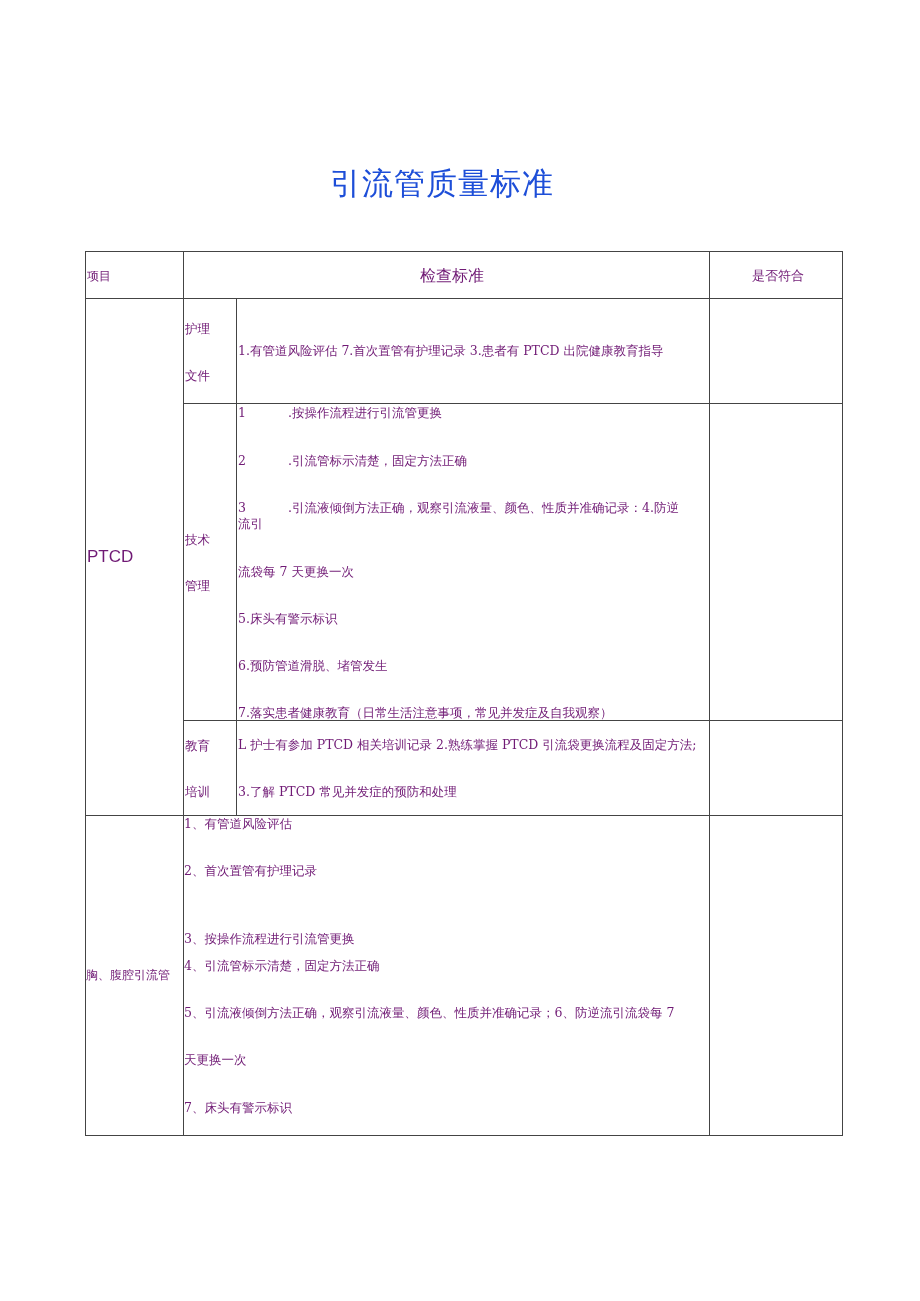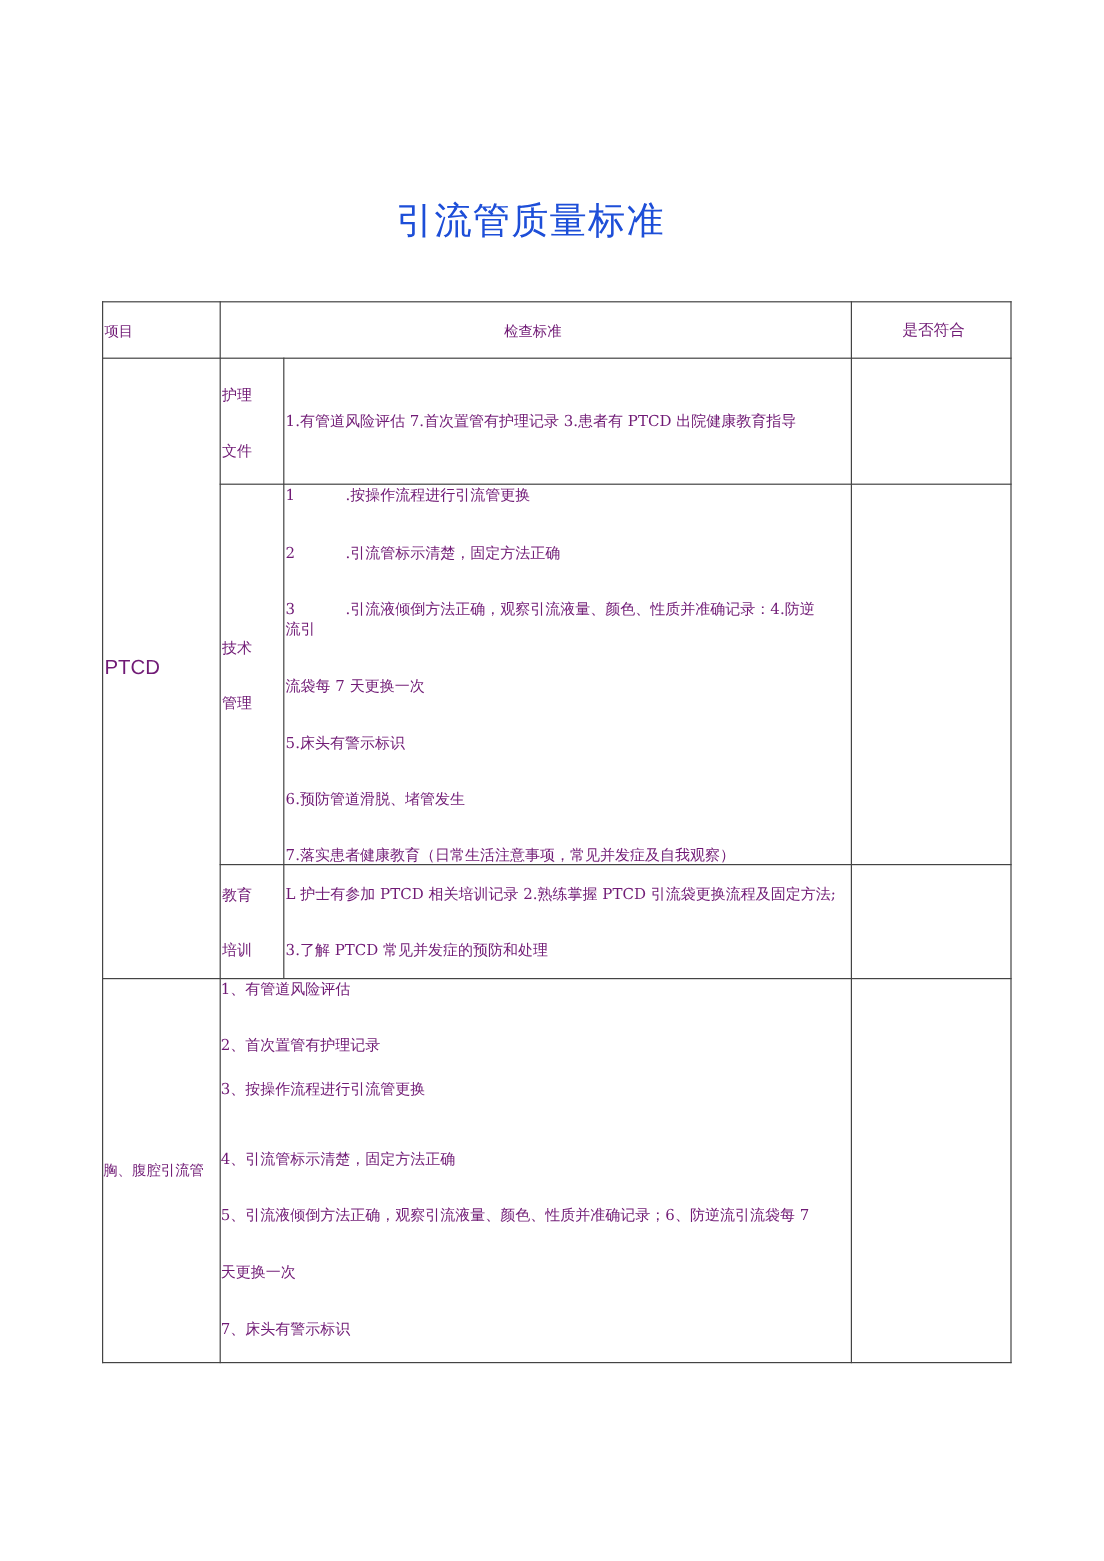--- a/index.html
+++ b/index.html
@@ -28,21 +28,21 @@
   <div class="line-h" style="left:85px; top:815px; width:758px;"></div>
   <div class="line-h" style="left:85px; top:1135px; width:758px;"></div>
 
   <div class="line-v" style="left:85px; top:251px; height:885px;"></div>
   <div class="line-v" style="left:183px; top:251px; height:885px;"></div>
   <div class="line-v" style="left:236px; top:298px; height:517px;"></div>
   <div class="line-v" style="left:709px; top:251px; height:885px;"></div>
   <div class="line-v" style="left:842px; top:251px; height:885px;"></div>
 
   <div class="txt" style="left:87px; top:268px; font-size:12px;">项目</div>
-  <div class="txt" style="left:420px; top:268px; font-size:12px;">检查标准</div>
+  <div class="txt" style="left:420px; top:268px; font-size:16px;">检查标准</div>
   <div class="txt" style="left:752px; top:268px; font-size:13px;">是否符合</div>
 
   <div class="txt sans" style="left:87px; top:549px;">PTCD</div>
 
   <div class="txt" style="left:185px; top:321px;">护理</div>
   <div class="txt" style="left:185px; top:368px;">文件</div>
   <div class="txt" style="left:238px; top:343px;">1.有管道风险评估 7.首次置管有护理记录 3.患者有 PTCD 出院健康教育指导</div>
 
   <div class="txt" style="left:185px; top:532px;">技术</div>
   <div class="txt" style="left:185px; top:578px;">管理</div>
@@ -60,21 +60,21 @@
   <div class="txt" style="left:238px; top:705px;">7.落实患者健康教育（日常生活注意事项，常见并发症及自我观察）</div>
 
   <div class="txt" style="left:185px; top:738px;">教育</div>
   <div class="txt" style="left:185px; top:784px;">培训</div>
   <div class="txt" style="left:238px; top:737px;">L 护士有参加 PTCD 相关培训记录 2.熟练掌握 PTCD 引流袋更换流程及固定方法;</div>
   <div class="txt" style="left:238px; top:784px;">3.了解 PTCD 常见并发症的预防和处理</div>
 
   <div class="txt" style="left:86px; top:967px; font-size:12px;">胸、腹腔引流管</div>
   <div class="txt" style="left:184px; top:816px;">1、有管道风险评估</div>
   <div class="txt" style="left:184px; top:863px;">2、首次置管有护理记录</div>
-  <div class="txt" style="left:184px; top:900px;">3、按操作流程进行引流管更换</div>
+  <div class="txt" style="left:184px; top:931px;">3、按操作流程进行引流管更换</div>
   <div class="txt" style="left:184px; top:958px;">4、引流管标示清楚，固定方法正确</div>
   <div class="txt" style="left:184px; top:1005px;">5、引流液倾倒方法正确，观察引流液量、颜色、性质并准确记录；6、防逆流引流袋每 7</div>
   <div class="txt" style="left:184px; top:1052px;">天更换一次</div>
   <div class="txt" style="left:184px; top:1100px;">7、床头有警示标识</div>
 
   <div class="abs" style="left:710px; top:299px; width:132px; height:104px;"></div>
   <div class="abs" style="left:710px; top:404px; width:132px; height:316px;"></div>
   <div class="abs" style="left:710px; top:721px; width:132px; height:94px;"></div>
   <div class="abs" style="left:710px; top:816px; width:132px; height:319px;"></div>
 </div>

